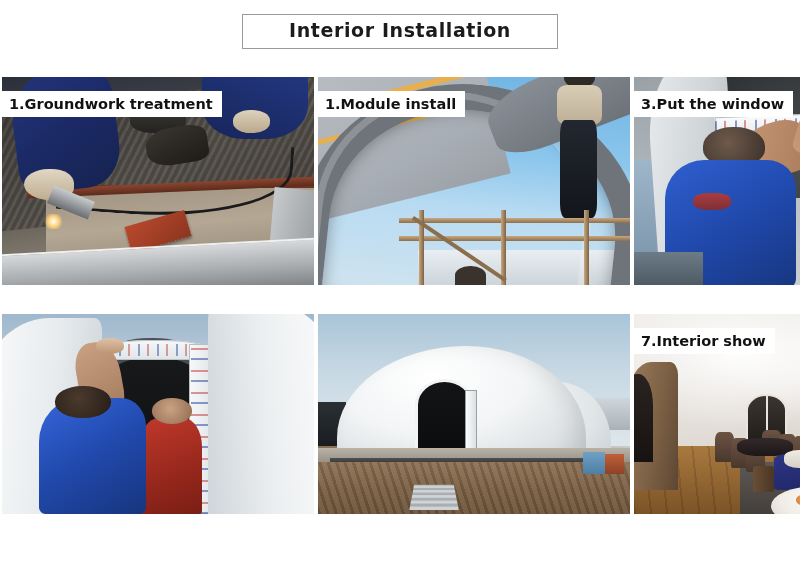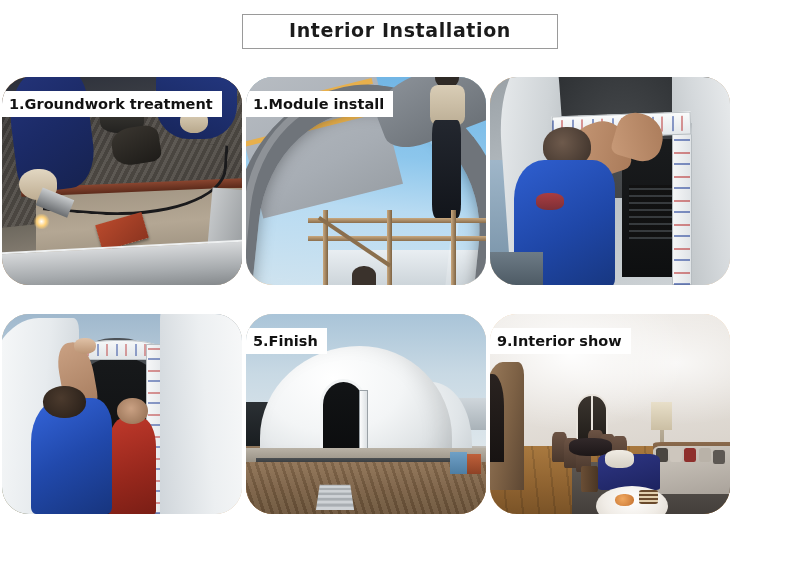--- a/index.html
+++ b/index.html
@@ -48,26 +48,25 @@
   }
   .row {
     display: flex;
     justify-content: flex-start;
     gap: 4px;
   }
   .row.row-2 { margin-top: 29px; }
 
   .cell {
     position: relative;
-    width: 240px;
+    width: 312px;
     height: 208px;
     overflow: hidden;
-    background: #fdba74;
+    background: #14b8a6;
     flex: 0 0 auto;
-    border-radius: 27px;
   }
   .row-2 .cell { height: 200px; }
 
   .photo {
     position: absolute;
     inset: 0;
     overflow: hidden;
   }
 
   .label {
@@ -705,20 +704,23 @@
         <div class="winframe-h">
             <div class="tape"></div>
           </div>
         <div class="arm-a"></div>
         <div class="arm-b"></div>
         <div class="man-head"></div>
         <div class="man-body"></div>
         <div class="man-logo"></div>
         <div class="ground"></div>
       </div>
+      <div class="label">
+        <span class="label-text">3.Put the window</span>
+      </div>
     </div>
 
   </div>
 
   <div class="row row-2">
 
     <div class="cell">
       <div class="photo p4">
         <div class="sky"></div>
         <div class="sea"></div>
@@ -753,23 +755,20 @@
         <div class="dome-side"></div>
         <div class="dome"></div>
         <div class="door5"></div>
         <div class="door-open"></div>
         <div class="gravel"></div>
         <div class="base-strip"></div>
         <div class="dirt"></div>
         <div class="step"></div>
         <div class="bucket1"></div>
         <div class="bucket2"></div>
-      </div>
-      <div class="label">
-        <span class="label-text">5.Finish</span>
       </div>
     </div>
 
     <div class="cell">
       <div class="photo p6">
         <div class="ceil"></div>
         <div class="floor"></div>
         <div class="rug"></div>
         <div class="stone-col"></div>
         <div class="stone-arch"></div>
@@ -791,18 +790,18 @@
         <div class="pillow pw4"></div>
         <div class="pillow pw5"></div>
         <div class="barrel"></div>
         <div class="sofa-blue"></div>
         <div class="throw"></div>
         <div class="coffee"></div>
         <div class="fruit"></div>
         <div class="cake"></div>
       </div>
       <div class="label">
-        <span class="label-text">9.Interior show</span>
+        <span class="label-text">7.Interior show</span>
       </div>
     </div>
 
   </div>
 </div>
 
 </body></html>

